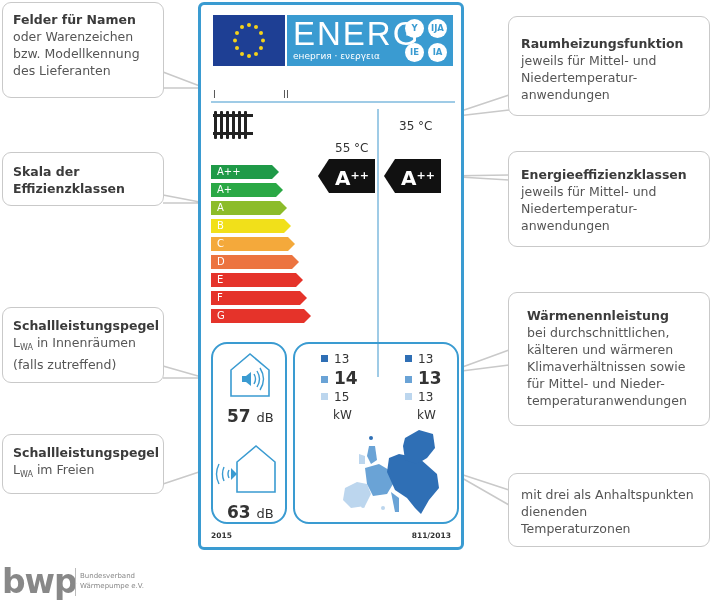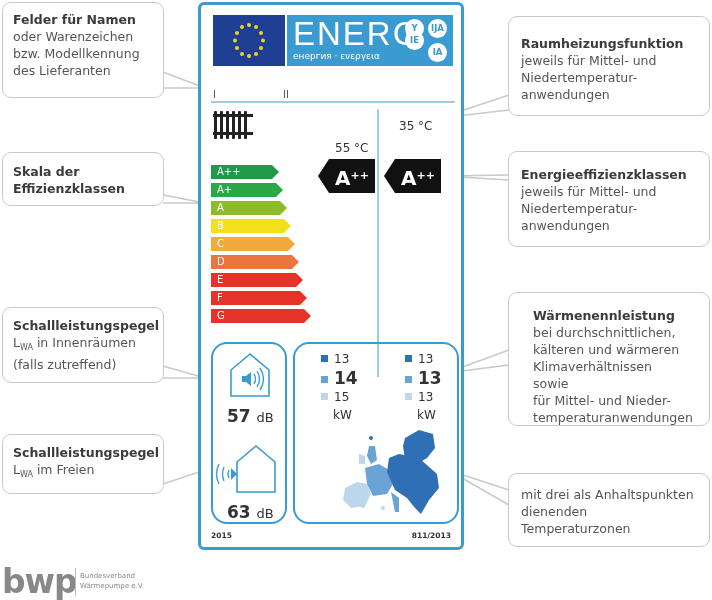--- a/index.html
+++ b/index.html
@@ -81,21 +81,21 @@
   <div>anwendungen</div>
 </div>
 
 <div class="callout" style="left:508px;top:151px;width:202px;height:96px;padding:14px 12px;">
   <span class="title">Energieeffizienzklassen</span>
   <div>jeweils für Mittel- und</div>
   <div>Niedertemperatur-</div>
   <div>anwendungen</div>
 </div>
 
-<div class="callout" style="left:508px;top:292px;width:202px;height:134px;padding:14px 24px;">
+<div class="callout" style="left:508px;top:292px;width:202px;height:134px;padding:14px 18px;">
   <span class="title">Wärmenennleistung</span>
   <div>bei durchschnittlichen,</div>
   <div>kälteren und wärmeren</div>
   <div>Klimaverhältnissen sowie</div>
   <div>für Mittel- und Nieder-</div>
   <div>temperaturanwendungen</div>
 </div>
 
 <div class="callout" style="left:508px;top:473px;width:202px;height:74px;padding:12px 12px;">
   <div>mit drei als Anhaltspunkten</div>
@@ -119,21 +119,21 @@
           <circle cx="24" cy="18" r="2"></circle>
           <circle cx="29" cy="12" r="2"></circle>
       </g>
     </svg>
   </div>
   <div class="energ-bar">
     <span class="energ-word">ENERG</span>
     <span class="energ-sub">енергия · ενεργεια</span>
     <span class="circ" style="left:118px;top:4px;">Y</span>
     <span class="circ" style="left:141px;top:4px;">IJA</span>
-    <span class="circ" style="left:118px;top:16px;">IE</span>
+    <span class="circ" style="left:118px;top:28px;">IE</span>
     <span class="circ" style="left:141px;top:28px;">IA</span>
   </div>
 
   <span class="namefield" style="left:12px;">I</span>
   <span class="namefield" style="left:82px;">II</span>
   <div class="hline"></div>
   <div class="vline"></div>
 
   <div style="position:absolute;left:12px;top:106px;">
     <svg width="40" height="28" viewBox="0 0 40 28">

